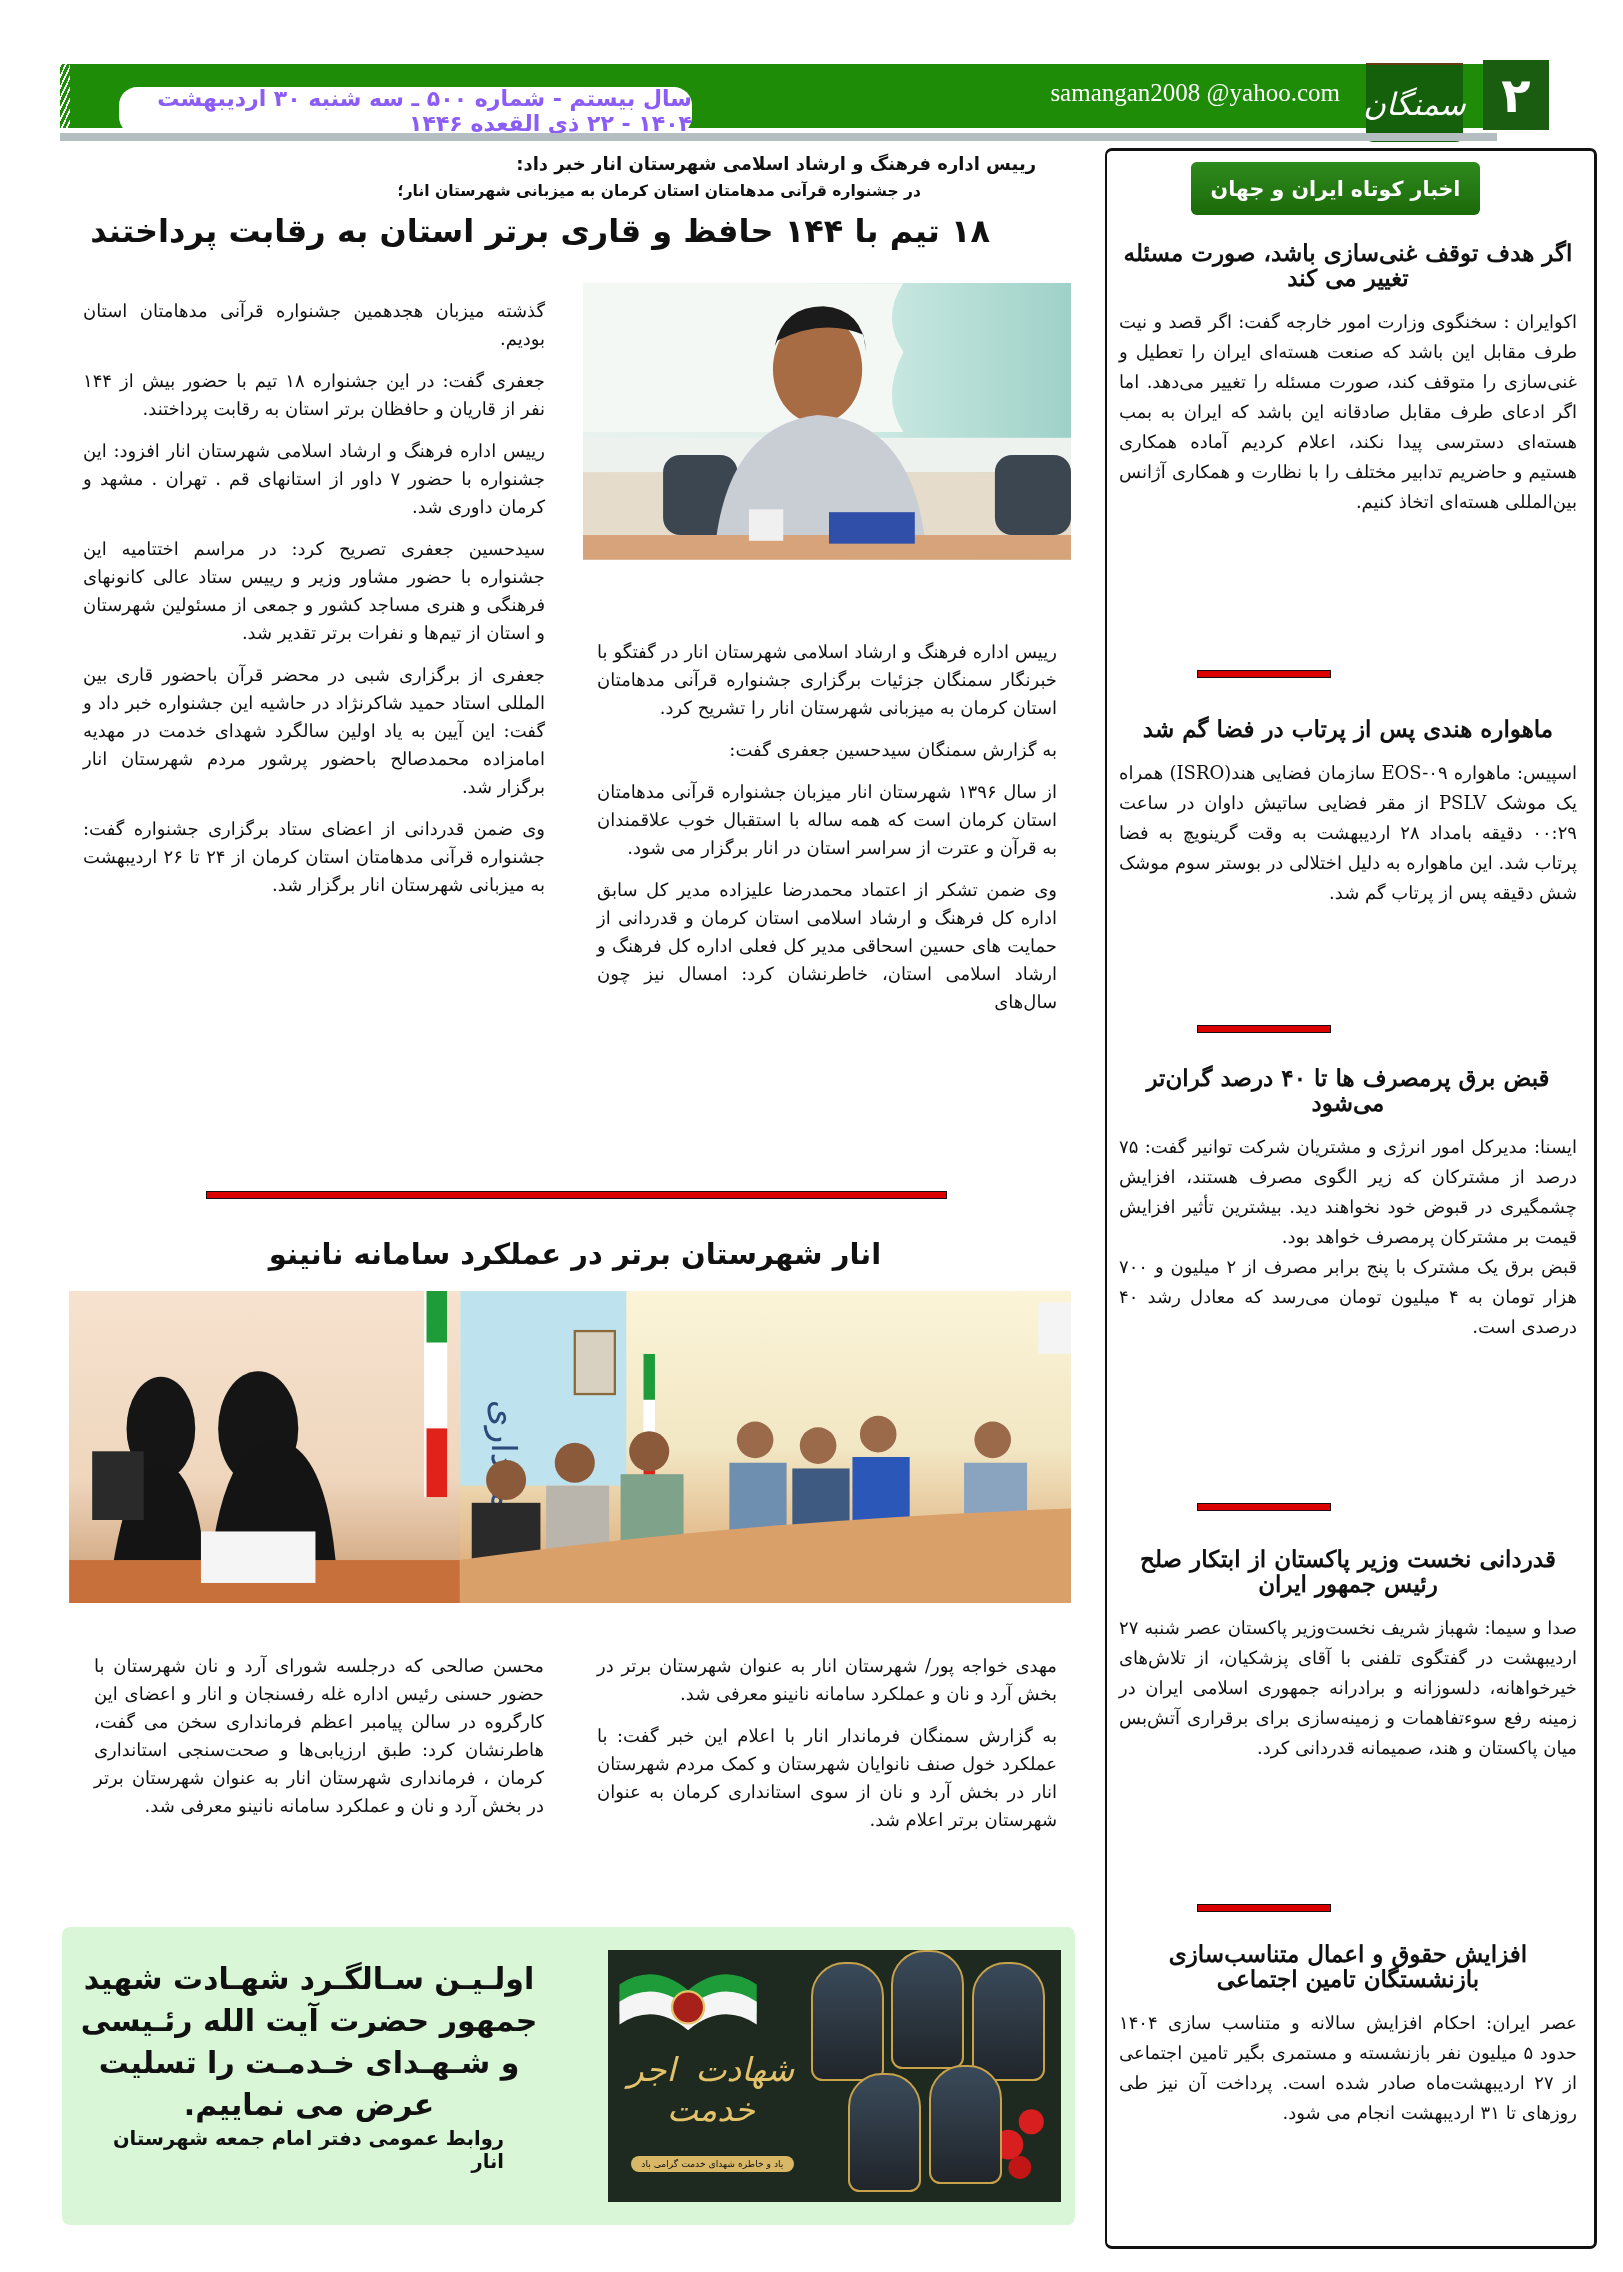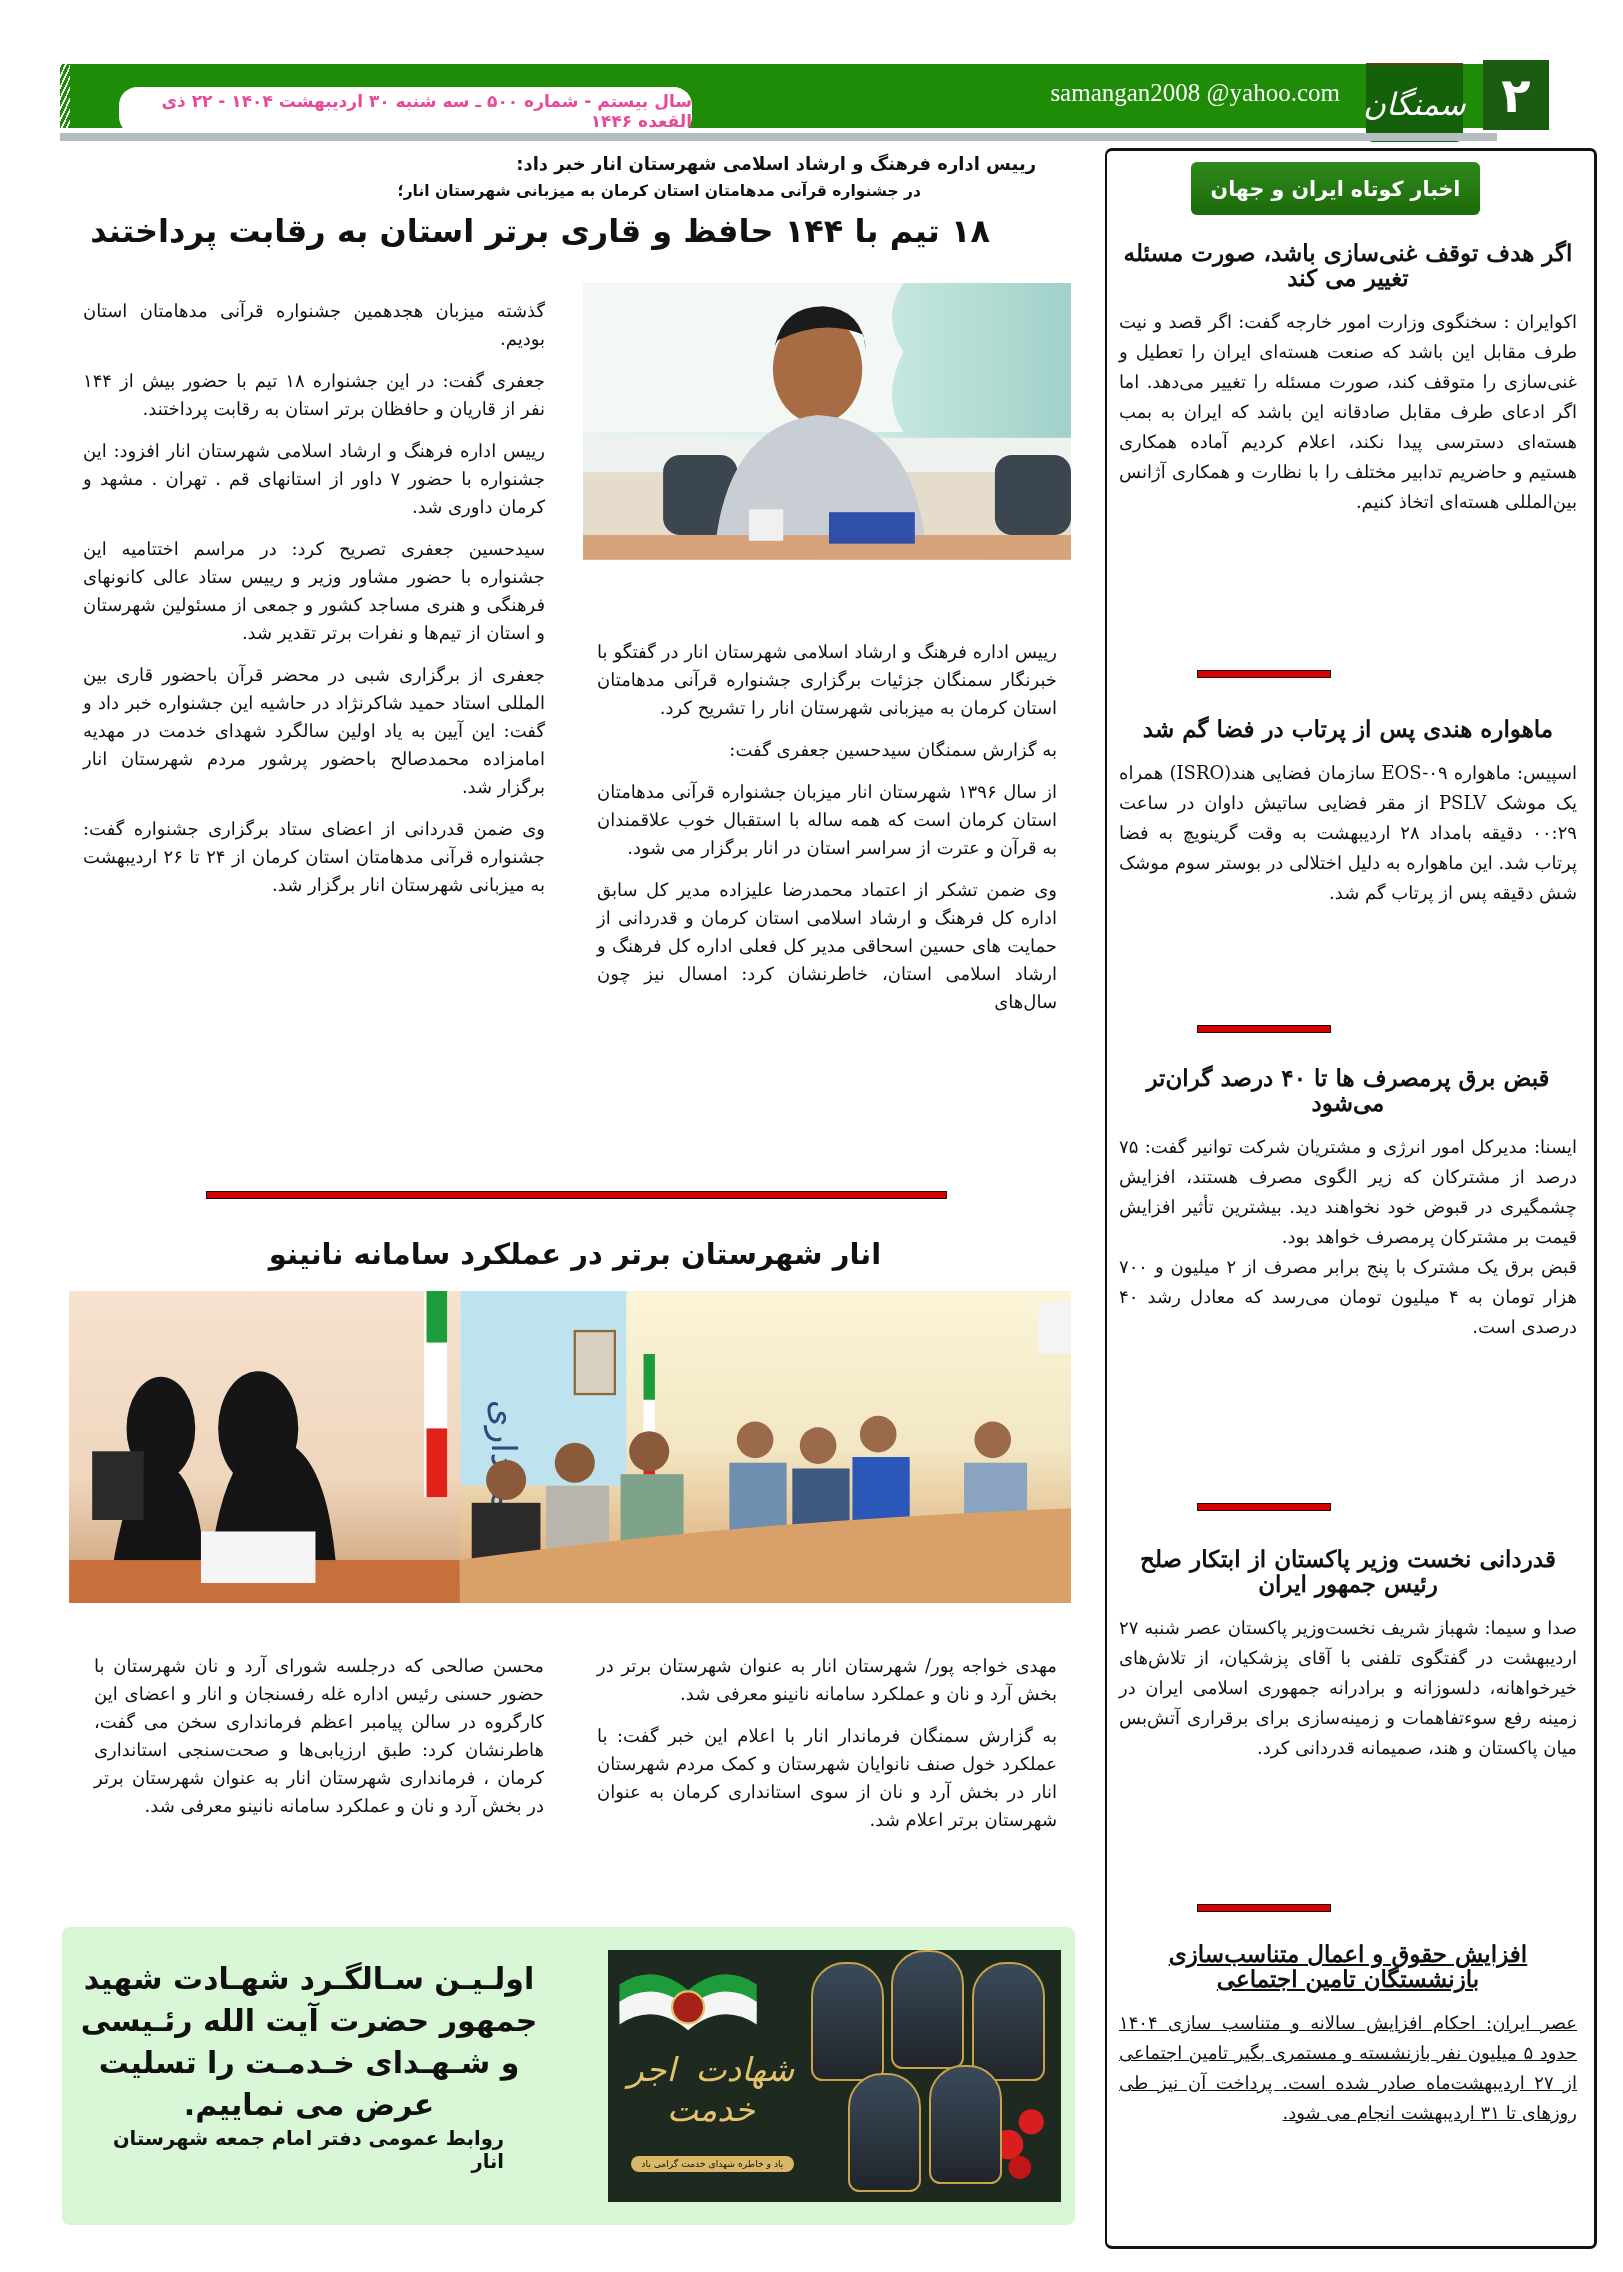--- a/index.html
+++ b/index.html
@@ -2,21 +2,21 @@
 <html style="font-size:9.2px"><head>
 <meta charset="utf-8">
 <style>
   html,body{margin:0;padding:0;background:#fff;}
   body{width:1623px;height:2273px;position:relative;overflow:hidden;font-family:"DejaVu Sans",sans-serif;color:#111;}
   .abs{position:absolute;}
   
   .hdr-bar{left:60px;top:64px;width:1449px;height:64px;background:#1e8c06;}
   .hdr-stripes{left:60px;top:64px;width:10.3px;height:64px;background:repeating-linear-gradient(115deg,#fff 0 1.7px,#1e8c06 1.7px 4.6px);}
   .hdr-gray{left:60px;top:133px;width:1437px;height:8px;background:#b4bec0;}
-  .hdr-pill{left:119px;top:87px;width:573px;height:48px;background:#fff;border-radius:18.3px;display:flex;align-items:center;justify-content:center;direction:rtl;font-family:"DejaVu Sans",sans-serif;font-weight:bold;font-size:17px;color:#ec4899;}
+  .hdr-pill{left:119px;top:87px;width:573px;height:48px;background:#fff;border-radius:18.3px;display:flex;align-items:center;justify-content:center;direction:rtl;font-family:"DejaVu Sans",sans-serif;font-weight:bold;font-size:22px;color:#8b5cf6;}
   .hdr-email{left:996px;top:79px;width:344px;height:34px;color:#fff;font-family:"Liberation Serif",serif;font-size:25px;text-align:right;}
   .hdr-logo{left:1366px;top:63px;width:97px;height:77px;background:#15600a;border-radius:0 0 6.9px 6.9px;border-top:2.3px solid #6a3a12;display:flex;align-items:center;justify-content:center;color:#fff;font-family:"DejaVu Serif",serif;font-size:31px;font-style:italic;direction:rtl;}
   .hdr-page{left:1483px;top:60px;width:66px;height:70px;background:#1a5c10;display:flex;align-items:center;justify-content:center;color:#fff;font-size:48px;font-weight:bold;font-family:"DejaVu Sans",sans-serif;}
   
   .sidebar{left:1105px;top:148px;width:492px;height:2101px;border:3.4px solid #111;border-left-width:2.3px;border-radius:6.9px 6.9px 6.9px 6.9px;box-sizing:border-box;background:#fff;}
   .sb-banner{left:1191px;top:162px;width:289px;height:53px;background:linear-gradient(#2e8a1c,#1c6a0a);border-radius:5.7px;display:flex;align-items:center;justify-content:center;color:#fff;font-weight:bold;font-size:20.6px;direction:rtl;}
   .sb-item{position:absolute;left:1119px;width:458px;direction:rtl;}
   .sb-title{font-family:"DejaVu Serif",serif;font-weight:bold;font-size:23px;line-height:25px;text-align:center;margin:0 0 17px 0;}
   .sb-body{font-family:"DejaVu Serif",serif;font-size:18px;line-height:30px;text-align:justify;margin:0;}
   .red-rule{position:absolute;height:6.3px;background:#dc0000;border:1.1px solid #111;}
@@ -71,21 +71,21 @@
   <p class="sb-body">قبض برق یک مشترک با پنج برابر مصرف از ۲ میلیون و ۷۰۰ هزار تومان به ۴ میلیون تومان می‌رسد که معادل رشد ۴۰ درصدی است.</p>
 </div>
 <div class="red-rule" style="left:1197px;top:1503px;width:132px;"></div>
 
 <div class="sb-item" style="top:1546px;">
   <h3 class="sb-title">قدردانی نخست وزیر پاکستان از ابتکار صلح رئیس جمهور ایران</h3>
   <p class="sb-body">صدا و سیما: شهباز شریف نخست‌وزیر پاکستان عصر شنبه ۲۷ اردیبهشت در گفتگوی تلفنی با آقای پزشکیان، از تلاش‌های خیرخواهانه، دلسوزانه و برادرانه جمهوری اسلامی ایران در زمینه رفع سوءتفاهمات و زمینه‌سازی برای برقراری آتش‌بس میان پاکستان و هند، صمیمانه قدردانی کرد.</p>
 </div>
 <div class="red-rule" style="left:1197px;top:1904px;width:132px;"></div>
 
-<div class="sb-item" style="top:1941px;text-decoration:underline;">
+<div class="sb-item" style="top:1941px;">
   <h3 class="sb-title">افزایش حقوق و اعمال متناسب‌سازی بازنشستگان تامین اجتماعی</h3>
   <p class="sb-body">عصر ایران: احکام افزایش سالانه و متناسب سازی ۱۴۰۴ حدود ۵ میلیون نفر بازنشسته و مستمری بگیر تامین اجتماعی از ۲۷ اردیبهشت‌ماه صادر شده است. پرداخت آن نیز طی روزهای تا ۳۱ اردیبهشت انجام می شود.</p>
 </div>
 
 <div class="abs kicker1">رییس اداره فرهنگ و ارشاد اسلامی شهرستان انار خبر داد:</div>
 <div class="abs kicker2">در جشنواره قرآنی مدهامتان استان کرمان به میزبانی شهرستان انار؛</div>
 <h1 class="abs headline1" style="margin:0;">۱۸ تیم با ۱۴۴ حافظ و قاری برتر استان به رقابت پرداختند</h1>
 
 <div class="abs photo1">
   <svg width="488" height="277" viewBox="0 0 853 483">

